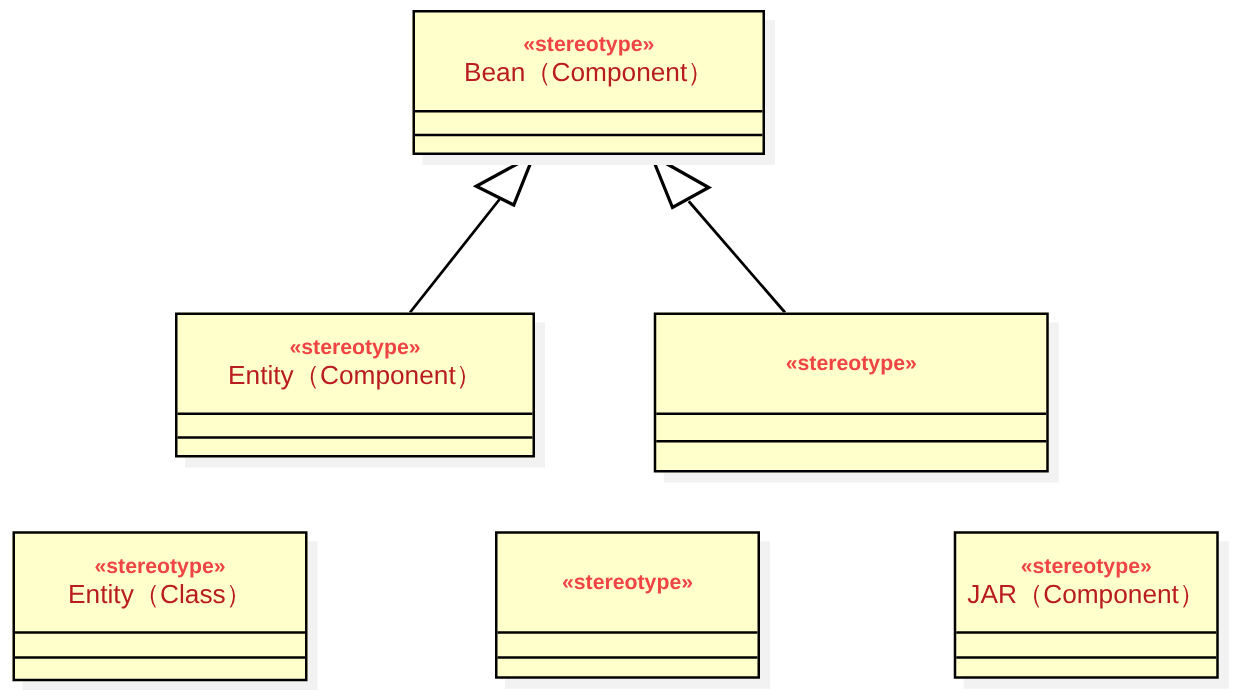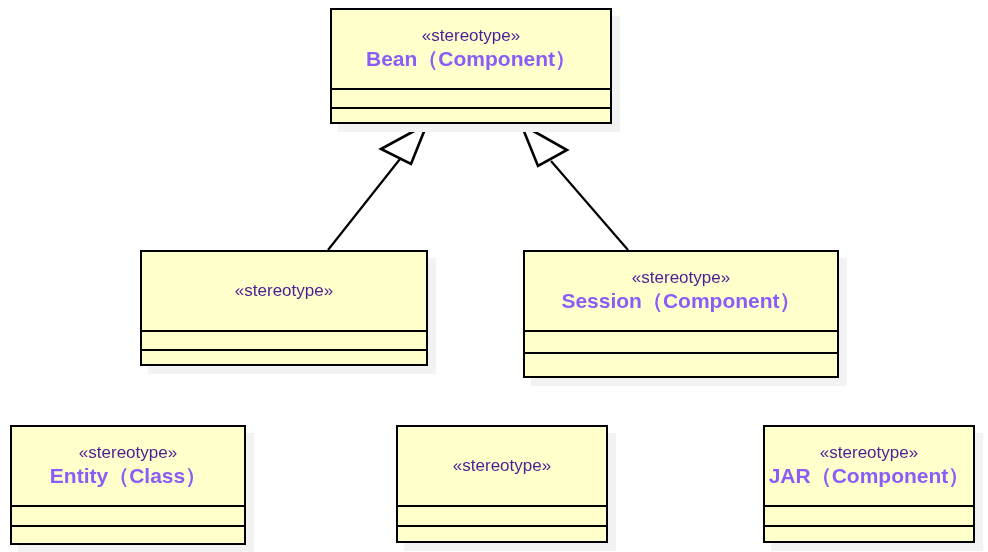--- a/index.html
+++ b/index.html
@@ -38,28 +38,29 @@
     flex: 0 0 auto;
     display: flex;
     flex-direction: column;
     align-items: center;
     justify-content: center;
     padding: 4px 10px 6px 10px;
   }
   .stereotype-label {
     font-size: 17px;
     line-height: 21px;
-    color: #4c1d95;
+    color: #ef4444;
     white-space: nowrap;
+    font-weight: bold;
   }
   .node-name {
     font-size: 21px;
     line-height: 26px;
-    font-weight: bold;
-    color: #8b5cf6;
+    font-weight: normal;
+    color: #b91c1c;
     white-space: nowrap;
   }
   .node-compartment {
     box-sizing: border-box;
     border-top: 2px solid #000000;
   }
   .compartment-attrs {
     flex: 0 0 auto;
   }
   .compartment-ops {
@@ -89,29 +90,29 @@
       <div class="stereotype-label">«stereotype»</div>
       <div class="node-name">Bean（Component）</div>
     </div>
     <div class="node-compartment compartment-attrs" style="height:19px;"></div>
     <div class="node-compartment compartment-ops"></div>
   </div>
 
   <div class="uml-node" style="left:140px; top:250px; width:288px; height:116px;">
     <div class="node-header" style="height:78px;">
       <div class="stereotype-label">«stereotype»</div>
+      <div class="node-name">Entity（Component）</div>
     </div>
     <div class="node-compartment compartment-attrs" style="height:19px;"></div>
     <div class="node-compartment compartment-ops"></div>
   </div>
 
   <div class="uml-node" style="left:523px; top:250px; width:316px; height:128px;">
     <div class="node-header" style="height:78px;">
       <div class="stereotype-label">«stereotype»</div>
-      <div class="node-name">Session（Component）</div>
     </div>
     <div class="node-compartment compartment-attrs" style="height:22px;"></div>
     <div class="node-compartment compartment-ops"></div>
   </div>
 
   <div class="uml-node" style="left:10px; top:425px; width:236px; height:120px;">
     <div class="node-header" style="height:78px;">
       <div class="stereotype-label">«stereotype»</div>
       <div class="node-name">Entity（Class）</div>
     </div>

